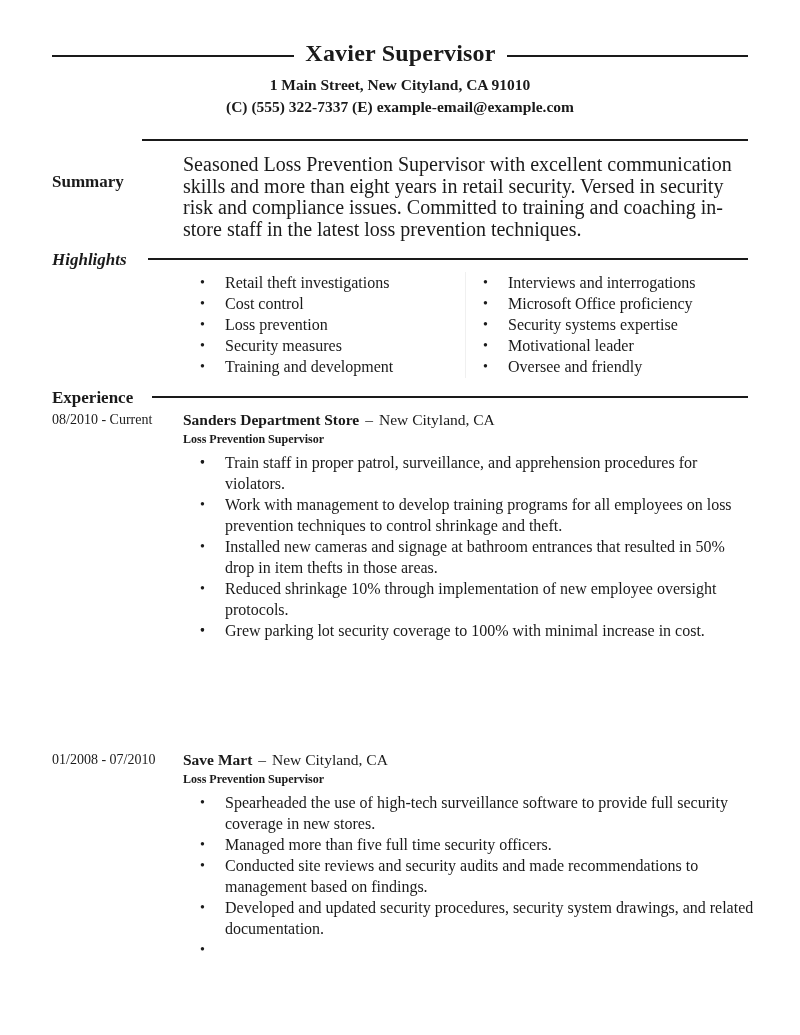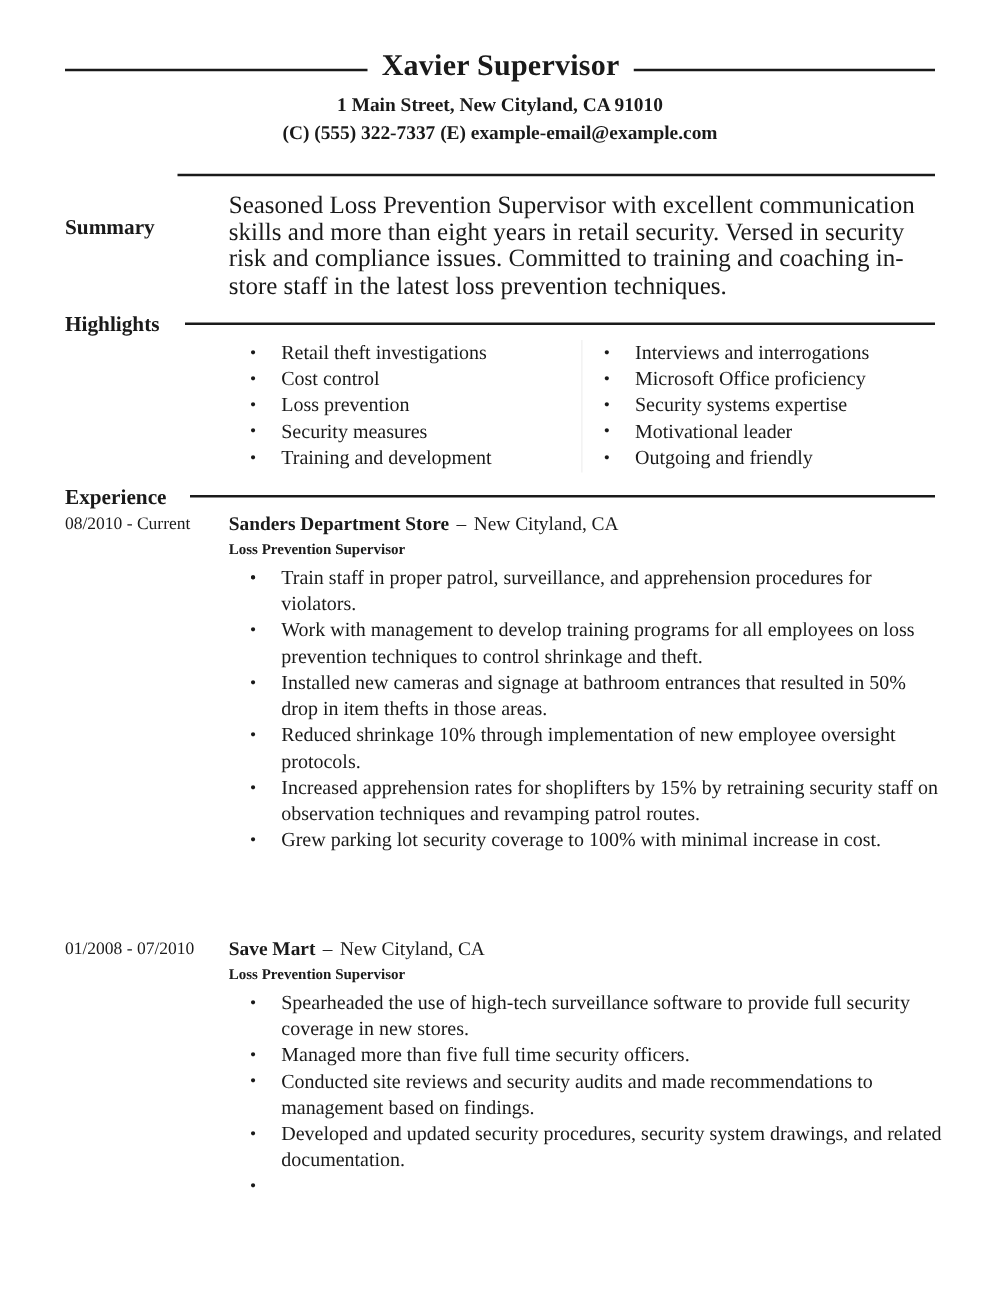--- a/index.html
+++ b/index.html
@@ -66,53 +66,53 @@
 <div class="hdr-line left"></div>
 <div class="name">Xavier Supervisor</div>
 <div class="hdr-line right"></div>
 <div class="contact addr">1 Main Street, New Cityland, CA 91010</div>
 <div class="contact phone">(C) (555) 322-7337 (E) example-email@example.com</div>
 
 <div class="sec-title" style="top:132px;margin-top:40px;">Summary</div>
 <div class="sec-rule" style="top:139px; left:142px;"></div>
 <div class="summary">Seasoned Loss Prevention Supervisor with excellent communication skills and more than eight years in retail security. Versed in security risk and compliance issues. Committed to training and coaching in-store staff in the latest loss prevention techniques.</div>
 
-<div class="sec-title" style="top:250px;">Highlights</div>
+<div class="sec-title" style="top:250px;font-style:italic;">Highlights</div>
 <div class="sec-rule" style="top:258px; left:148px;"></div>
 <ul class="hl-col left">
   <li><span class="bullet">•</span><span>Retail theft investigations</span></li>
   <li><span class="bullet">•</span><span>Cost control</span></li>
   <li><span class="bullet">•</span><span>Loss prevention</span></li>
   <li><span class="bullet">•</span><span>Security measures</span></li>
   <li><span class="bullet">•</span><span>Training and development</span></li>
 </ul>
 <div class="hl-divider"></div>
 <ul class="hl-col right">
   <li><span class="bullet">•</span><span>Interviews and interrogations</span></li>
   <li><span class="bullet">•</span><span>Microsoft Office proficiency</span></li>
   <li><span class="bullet">•</span><span>Security systems expertise</span></li>
   <li><span class="bullet">•</span><span>Motivational leader</span></li>
-  <li><span class="bullet">•</span><span>Outgoing and friendly</span></li>
+  <li><span class="bullet">•</span><span>Oversee and friendly</span></li>
 </ul>
 
 <div class="sec-title" style="top:388px;">Experience</div>
 <div class="sec-rule" style="top:396px; left:152px;"></div>
 
 <div class="job-dates" style="top:412px;">08/2010 - Current</div>
 <div class="job-head" style="top:411px;">
   <span class="company">Sanders Department Store</span><span class="sep">–</span><span>New Cityland, CA</span>
 </div>
 <div class="job-title" style="top:432px;">Loss Prevention Supervisor</div>
 <ul class="job-bullets" style="top:452px;">
   <li><span class="bullet">•</span></li>
   <li><span class="bullet">•</span><span>Train staff in proper patrol, surveillance, and apprehension procedures for violators.</span></li>
   <li><span class="bullet">•</span><span>Work with management to develop training programs for all employees on loss prevention techniques to control shrinkage and theft.</span></li>
   <li><span class="bullet">•</span><span>Installed new cameras and signage at bathroom entrances that resulted in 50% drop in item thefts in those areas.</span></li>
   <li><span class="bullet">•</span><span>Reduced shrinkage 10% through implementation of new employee oversight protocols.</span></li>
-  <li><span class="bullet">•</span><span>Increased apprehension rates for shoplifters by 15% by retraining security staff on observation techniques and revamping patrol routes.</span></li>
+  <li><span class="bullet">•</span></li>
   <li><span class="bullet">•</span><span>Grew parking lot security coverage to 100% with minimal increase in cost.</span></li>
 </ul>
 
 <div class="job-dates" style="top:752px;">01/2008 - 07/2010</div>
 <div class="job-head" style="top:751px;">
   <span class="company">Save Mart</span><span class="sep">–</span><span>New Cityland, CA</span>
 </div>
 <div class="job-title" style="top:772px;">Loss Prevention Supervisor</div>
 <ul class="job-bullets" style="top:792px;">
   <li><span class="bullet">•</span><span>Spearheaded the use of high-tech surveillance software to provide full security coverage in new stores.</span></li>

